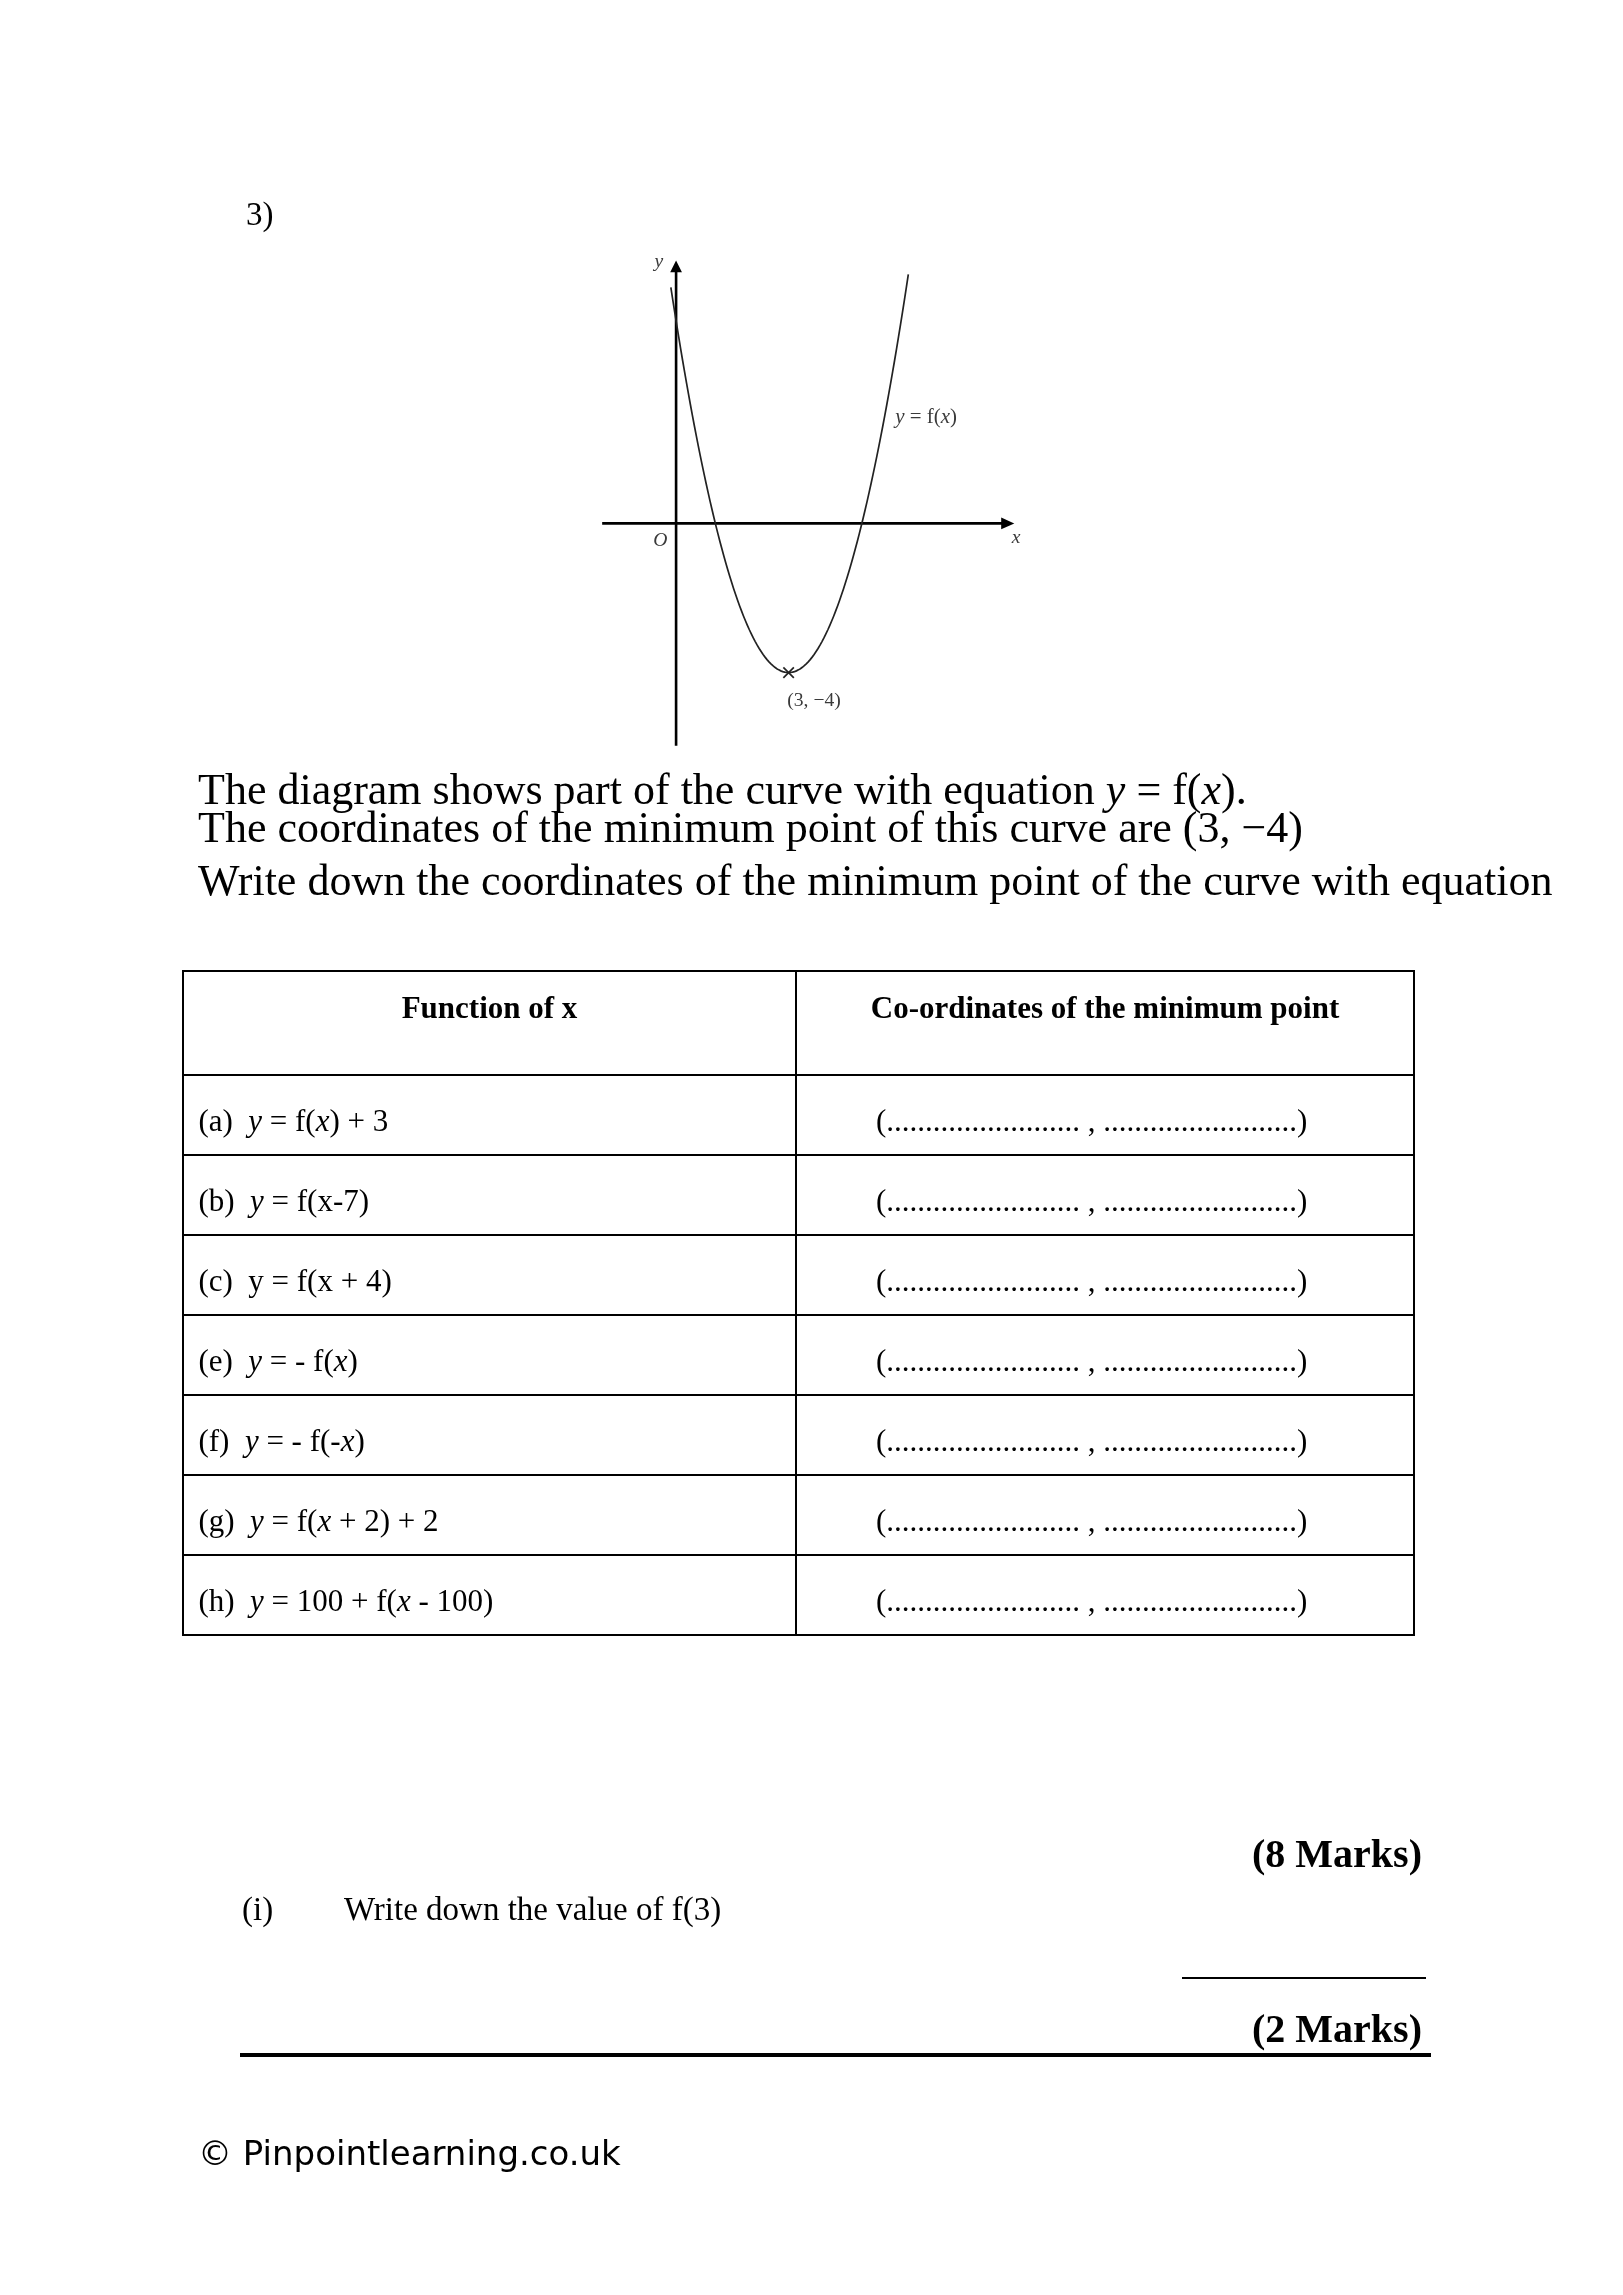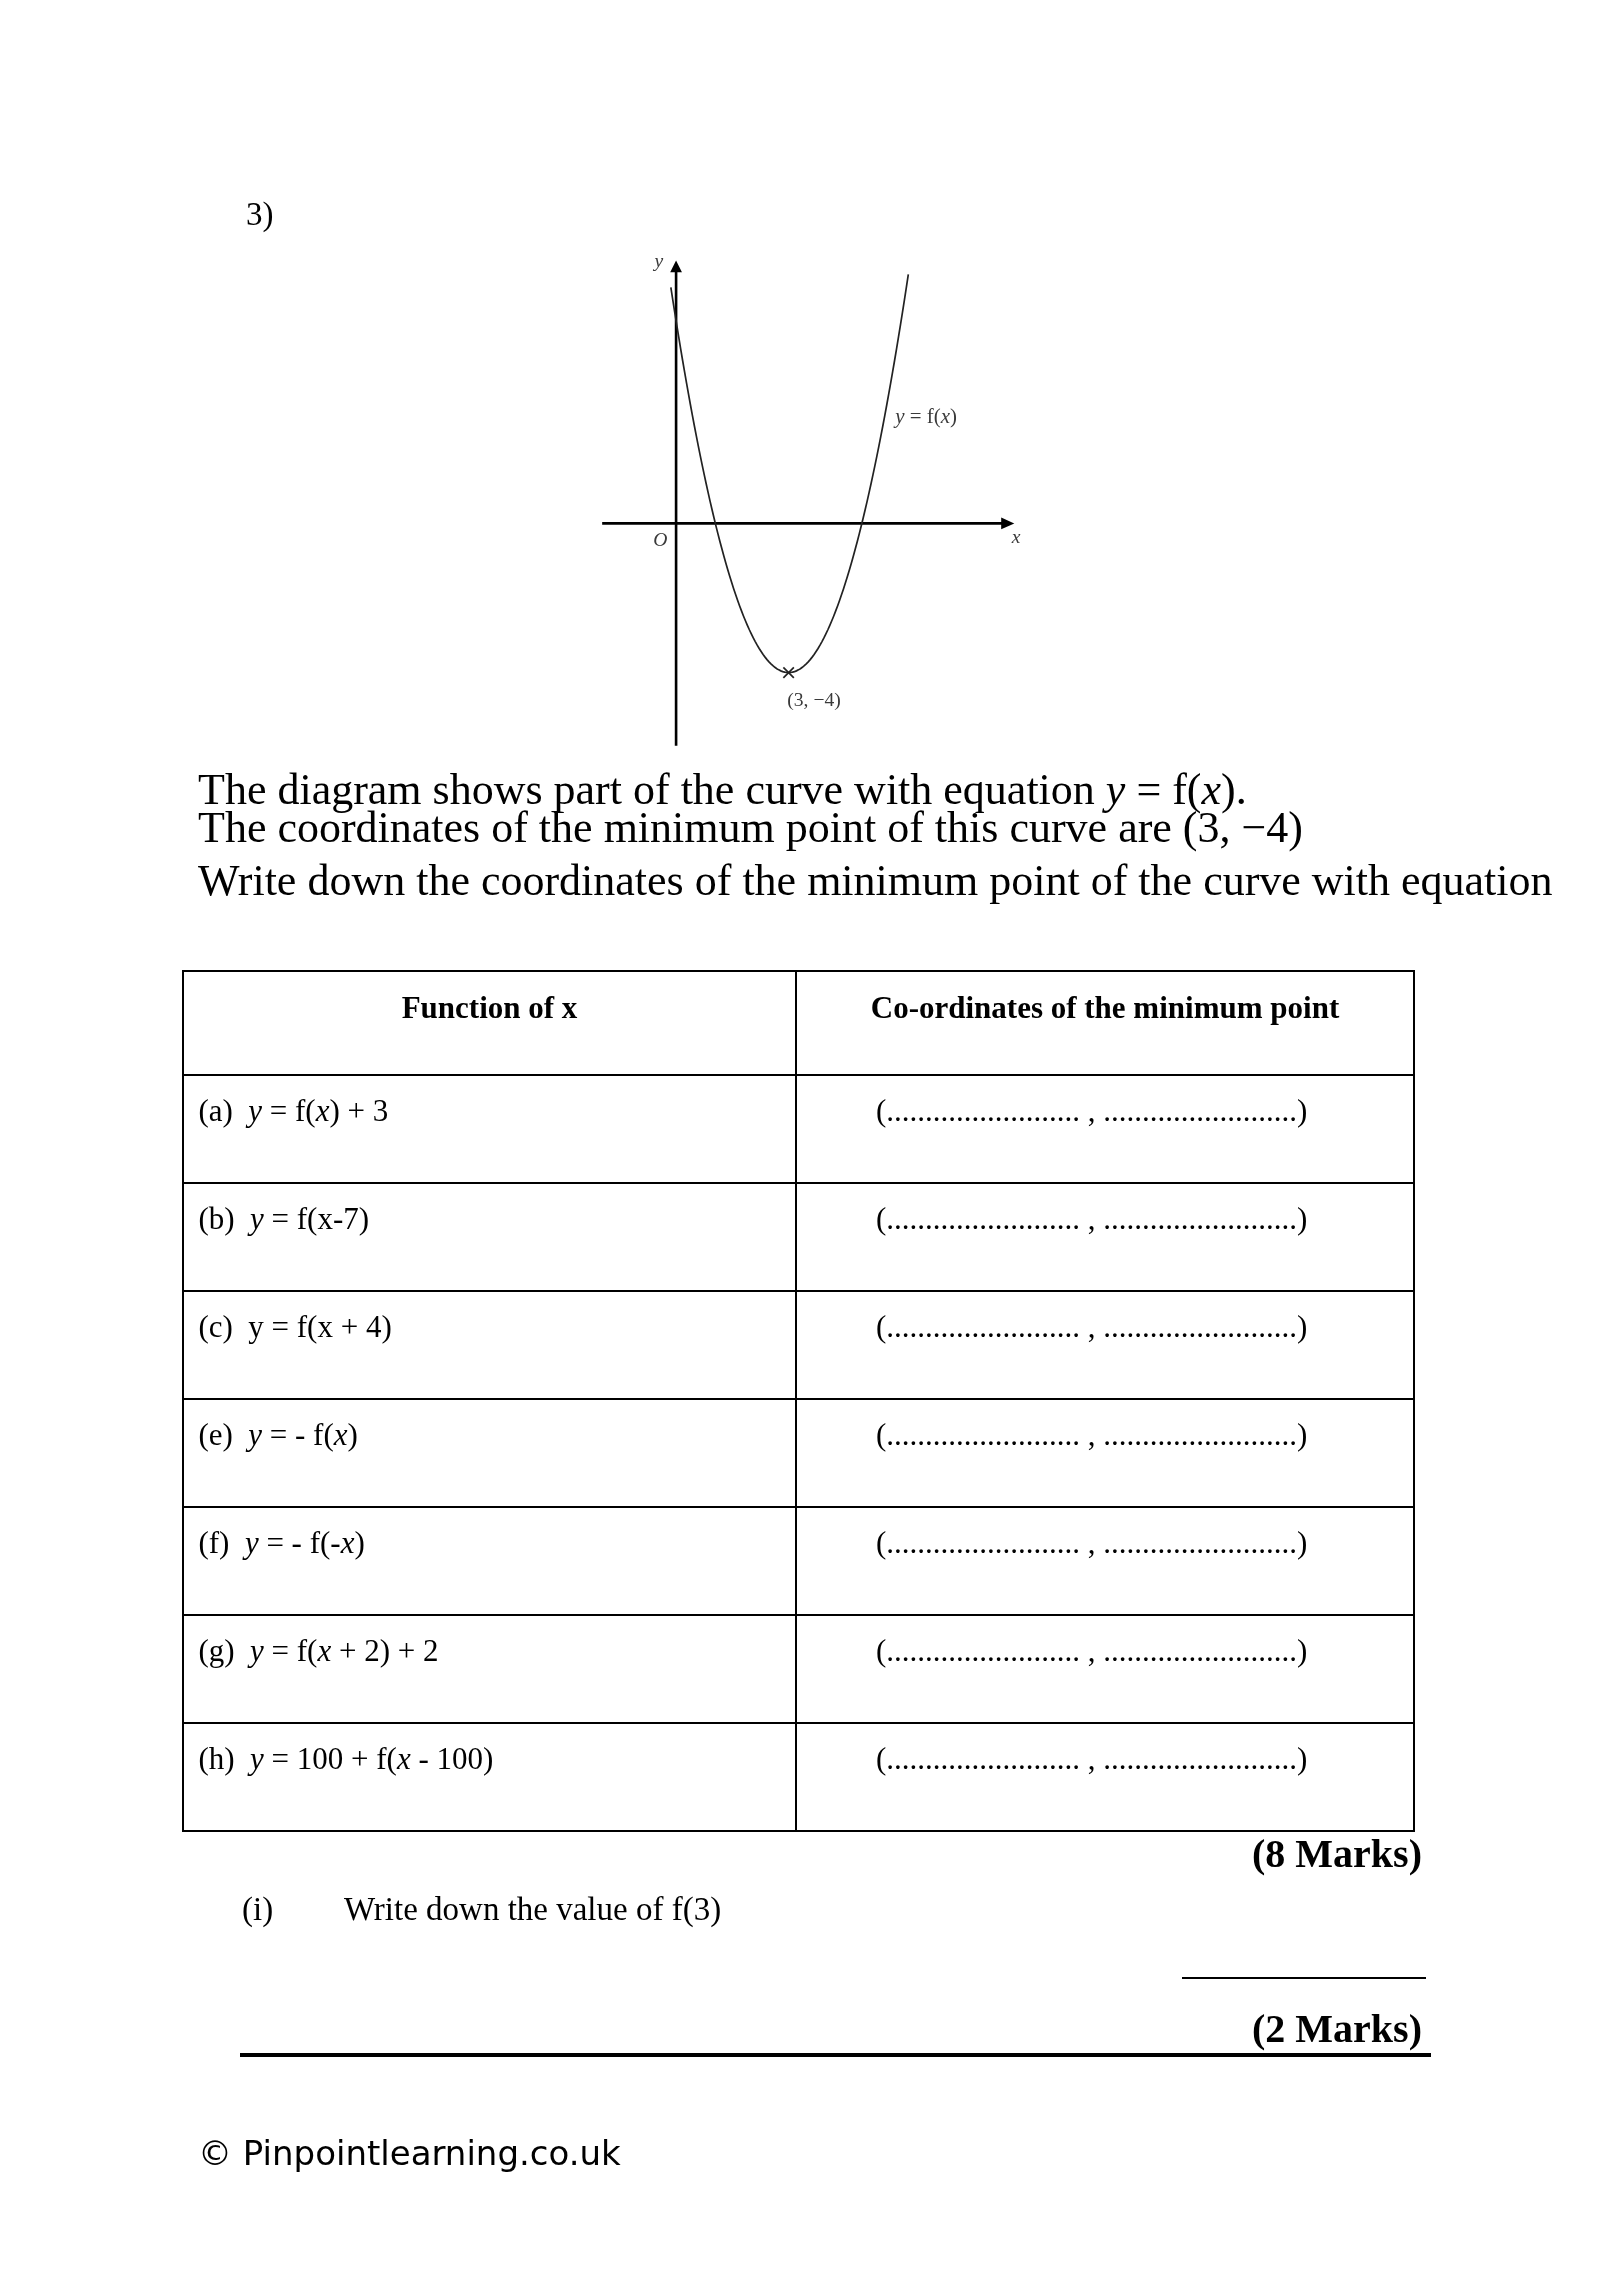--- a/index.html
+++ b/index.html
@@ -14,21 +14,21 @@
     .l3 { top: 862px; text-align: center; }
     i.v { font-style: italic; }
 
     table.fn-table { position: absolute; left: 182px; top: 970px; width: 1232px;
       border-collapse: collapse; table-layout: fixed; }
     table.fn-table th, table.fn-table td { border: 2.6px solid #000; padding: 0; }
     table.fn-table col.c1 { width: 613px; }
     table.fn-table col.c2 { width: 618px; }
     table.fn-table th { height: 104px; vertical-align: top; font-weight: bold; font-size: 31px;
       text-align: center; padding-top: 18.3px; box-sizing: border-box; }
-    table.fn-table td { height: 108px; vertical-align: top; font-size: 31px; box-sizing: border-box; padding-top: 17px; }
+    table.fn-table td { height: 80px; vertical-align: top; font-size: 31px; box-sizing: border-box; padding-top: 27px; }
     table.fn-table td.fn { padding-left: 14.4px; }
     table.fn-table td.ans { padding-left: 79px; letter-spacing: 0; }
 
     .marks { font-weight: bold; font-size: 40px; line-height: 38px; right: 201px; }
     .m8 { top: 1835px; }
     .m2 { top: 2010px; }
     .sub-label { left: 242px; top: 1890px; font-size: 33px; line-height: 38px; }
     .sub-text { left: 344px; top: 1890px; font-size: 33px; line-height: 38px; }
     .answer-line { position: absolute; left: 1182px; top: 1977px; width: 244px; height: 0; border-top: 2px solid #000; }
     .rule { position: absolute; left: 240px; top: 2053px; width: 1191px; height: 3.9px; background: #000; }

